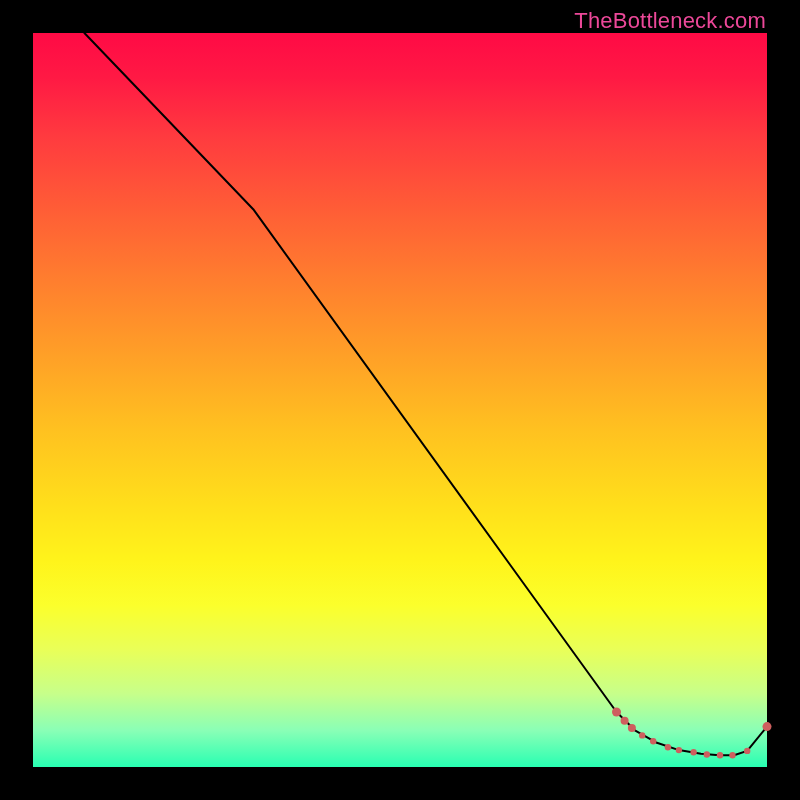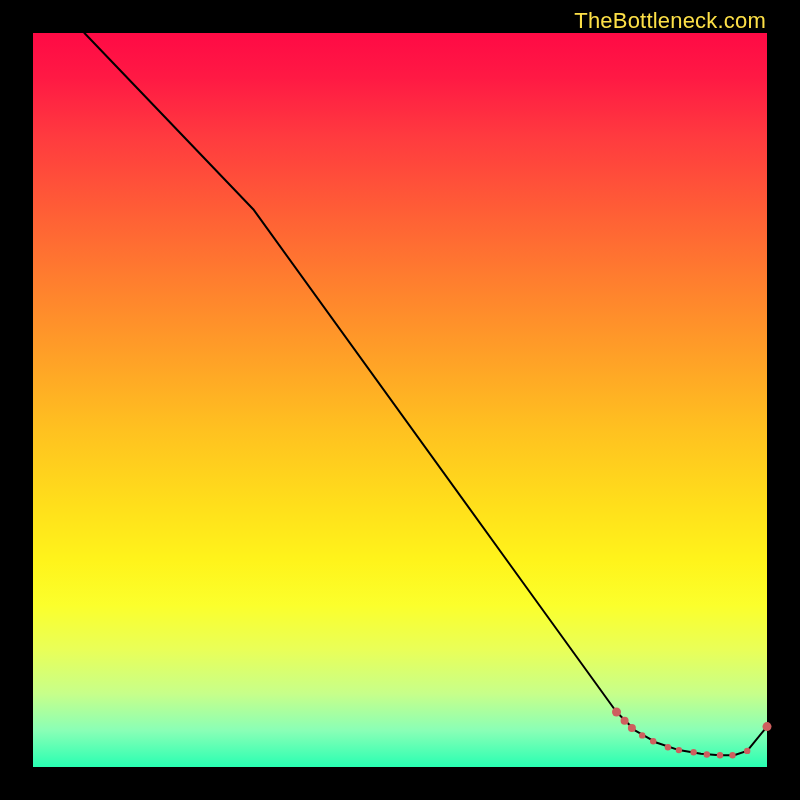--- a/index.html
+++ b/index.html
@@ -39,21 +39,21 @@
       #e9ff58 84%,
       #c7ff8a 90%,
       #8affb6 95%,
       #28ffb2 100%
     );
   }
   .watermark {
     position: absolute;
     top: 8px;
     right: 34px;
-    color: #fde047;
+    color: #ec4899;
     font-size: 22px;
     font-weight: 500;
     letter-spacing: 0.2px;
     user-select: none;
   }
   svg.overlay {
     position: absolute;
     left: 33px;
     top: 33px;
     width: 734px;

